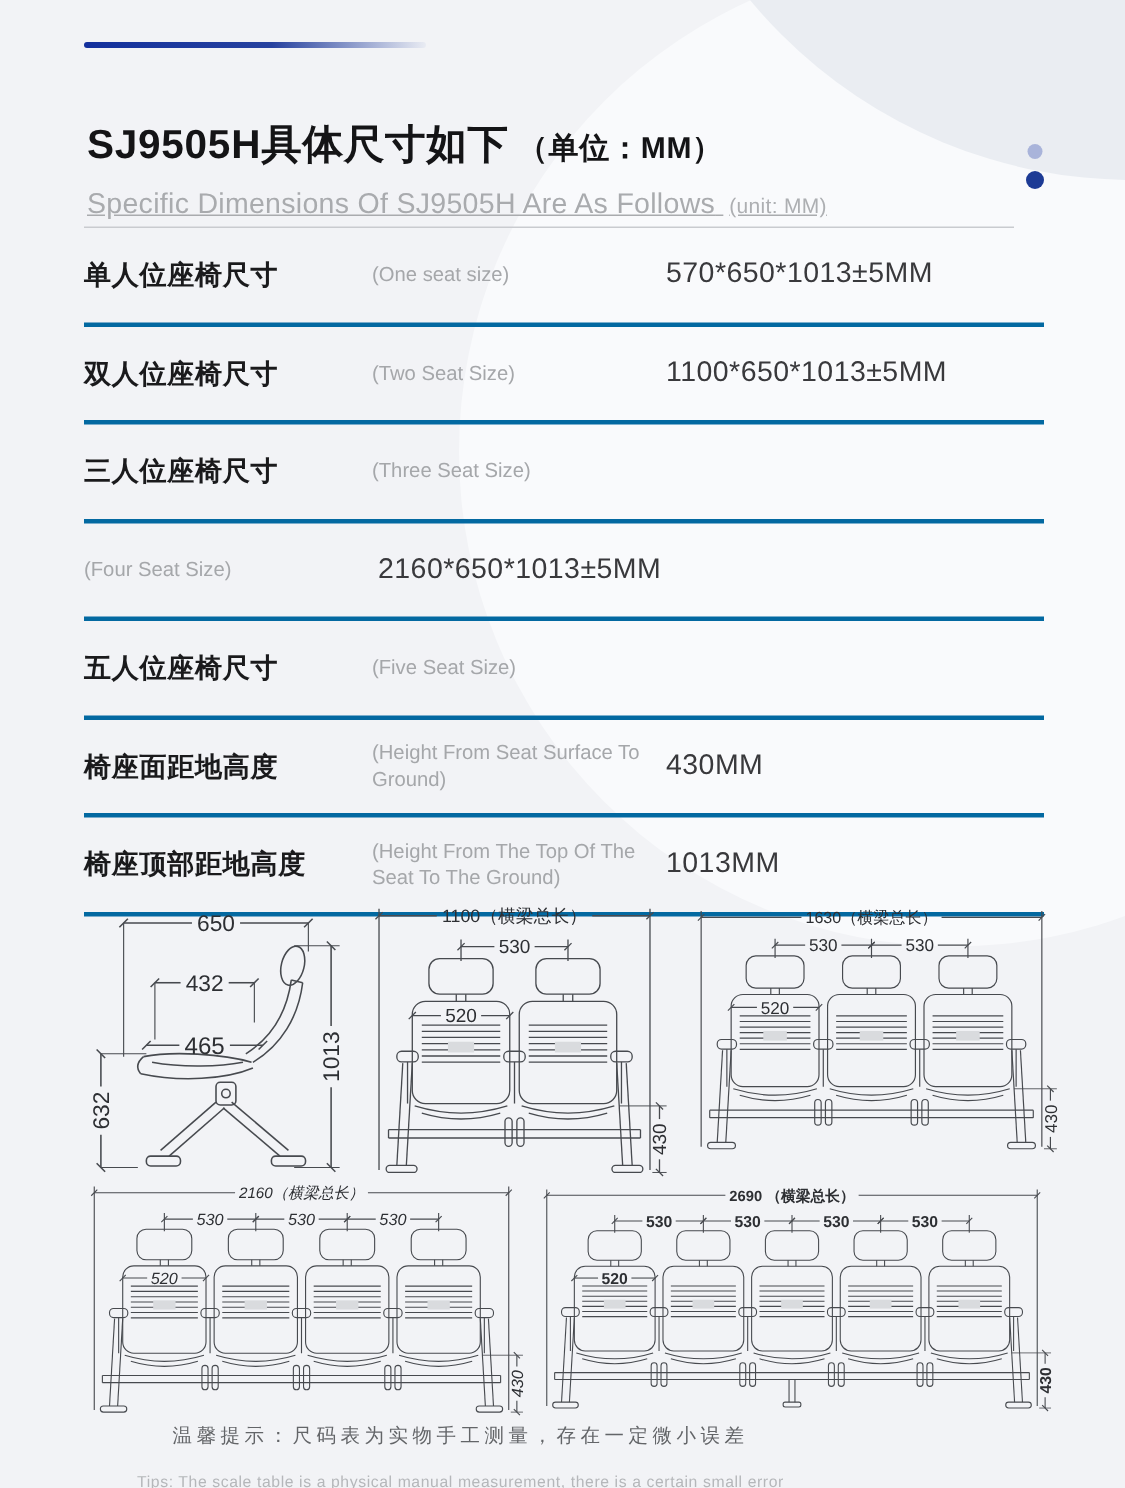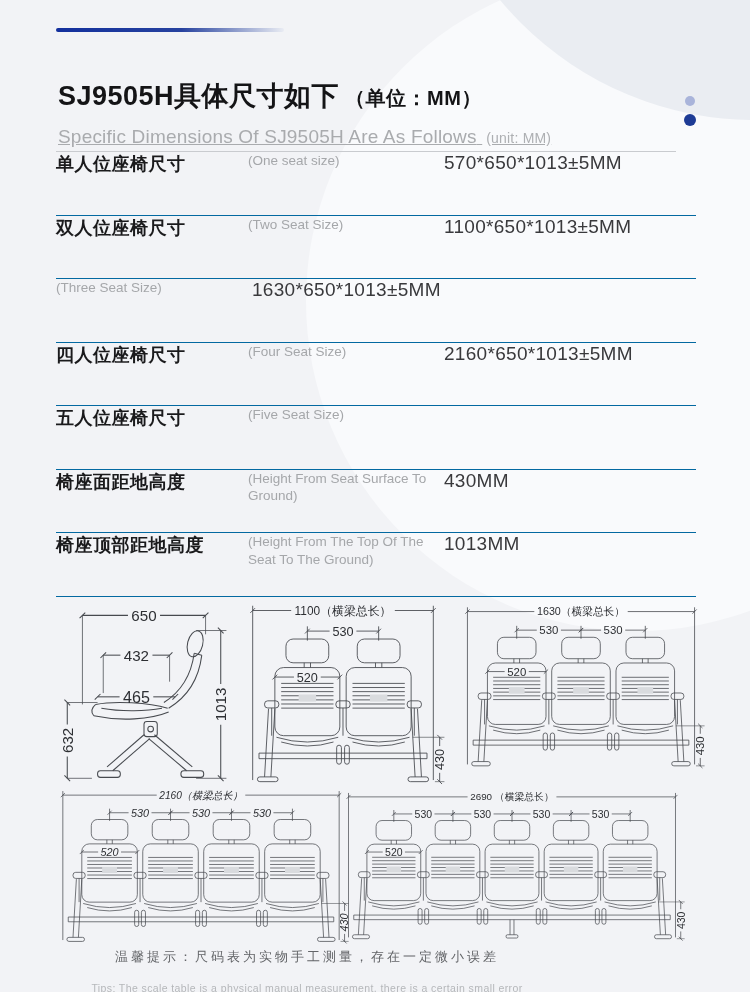--- a/index.html
+++ b/index.html
@@ -15,32 +15,32 @@
   .dot-dark{left:684px;top:114px;width:12px;height:12px;background:#1d3b95;}
 
   .header{position:absolute;left:58px;top:78px;width:640px;}
   .title{font-size:27px;font-weight:800;color:#141416;letter-spacing:0.5px;}
   .title .unit{font-size:20px;font-weight:700;margin-left:6px;}
   .subtitle{margin-top:12px;font-size:19px;color:#a9abae;letter-spacing:0.2px;text-decoration:underline;}
   .subtitle .unit{font-size:14px;margin-left:4px;color:#adafb2;}
   .subtitle-sep{position:absolute;left:56px;top:151px;width:620px;height:1px;background:#c9cbcf;}
 
   .spec-table{position:absolute;left:56px;top:152px;width:640px;}
-  .spec-row{display:flex;height:62.5px;border-bottom:1px solid #0369a1;}
+  .spec-row{display:flex;align-items:center;height:62.5px;border-bottom:3px solid #0369a1;}
   .spec-row .cn{width:192px;font-size:18px;font-weight:700;color:#1a1a1c;letter-spacing:0.5px;flex:none;}
   .spec-row .en{width:196px;font-size:13.5px;color:#a5a7aa;line-height:1.3;flex:none;padding-right:6px;box-sizing:border-box;}
   .spec-row .val{flex:1;font-size:19px;color:#39393c;letter-spacing:0.3px;}
 
   .dwg{position:absolute;}
   .dwg svg{display:block;width:100%;height:auto;font-family:"Liberation Sans","DejaVu Sans",sans-serif;}
   #dwg-side{left:54px;top:604px;width:180px;}
   #dwg-f2{left:240px;top:601px;width:206px;}
   #dwg-f3{left:456px;top:603px;width:250px;}
   #dwg-f4{left:52px;top:787px;width:298px;font-style:italic;}
-  #dwg-f5{left:338px;top:789px;width:348px;}
+  #dwg-f5{left:354px;top:789px;width:348px;font-weight:bold;}
 
   .footer{position:absolute;left:0;top:948px;width:614px;text-align:center;}
   .tip-cn{font-size:13px;color:#636568;letter-spacing:3px;}
   .tip-en{margin-top:16px;font-size:10.5px;color:#b5b7ba;letter-spacing:0.4px;}
 </style>
 </head>
 <body>
 
 <div class="page">
   <div class="bg-circle-white"></div>
@@ -65,25 +65,24 @@
       <div class="cn">单人位座椅尺寸</div>
       <div class="en">(One seat size)</div>
       <div class="val">570*650*1013±5MM</div>
     </div>
     <div class="spec-row">
       <div class="cn">双人位座椅尺寸</div>
       <div class="en">(Two Seat Size)</div>
       <div class="val">1100*650*1013±5MM</div>
     </div>
     <div class="spec-row">
+      <div class="cn">三人位座椅尺寸</div>
       <div class="en">(Three Seat Size)</div>
-      <div class="val">1630*650*1013±5MM</div>
     </div>
     <div class="spec-row">
-      <div class="cn">四人位座椅尺寸</div>
       <div class="en">(Four Seat Size)</div>
       <div class="val">2160*650*1013±5MM</div>
     </div>
     <div class="spec-row">
       <div class="cn">五人位座椅尺寸</div>
       <div class="en">(Five Seat Size)</div>
     </div>
     <div class="spec-row">
       <div class="cn">椅座面距地高度</div>
       <div class="en">(Height From Seat Surface To Ground)</div>

